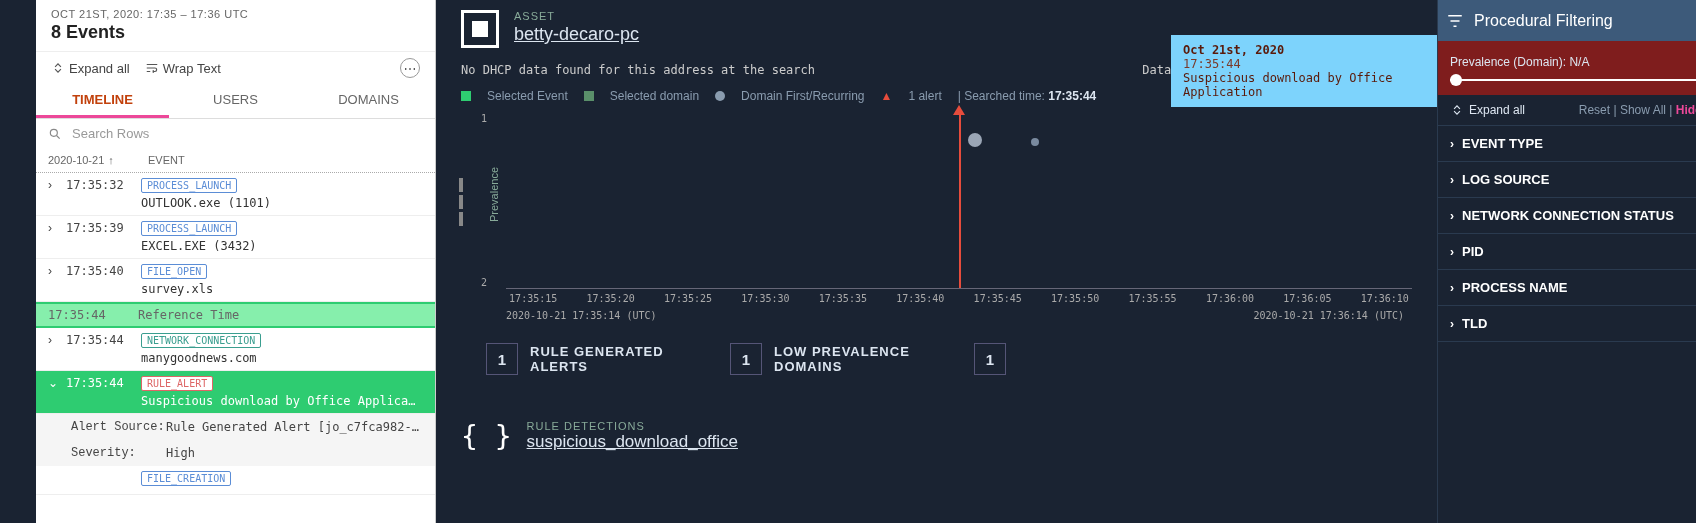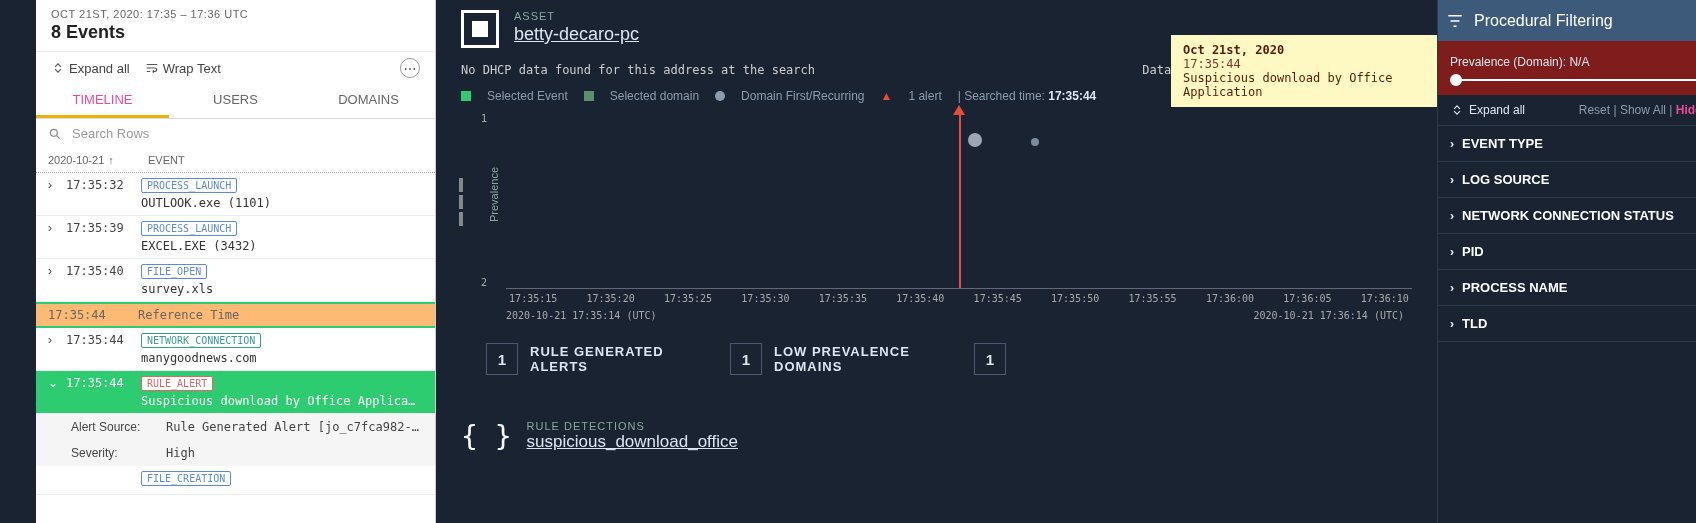--- a/index.html
+++ b/index.html
@@ -9,44 +9,44 @@
   
   .left{width:400px;background:#fff;color:#222;display:flex;flex-direction:column;border-right:1px solid #ccc;}
   .lh{padding:8px 15px;border-bottom:1px solid #eee;}
   .lh-sm{font-size:11px;color:#666;letter-spacing:.5px;}
   .lh-lg{font-size:18px;font-weight:600;margin-top:2px;}
   .tools{display:flex;align-items:center;padding:6px 15px;gap:15px;position:relative;}
   .tools span{font-size:13px;color:#444;display:flex;align-items:center;gap:4px;}
   .tools .more{margin-left:auto;width:20px;height:20px;border:1px solid #999;border-radius:50%;display:flex;align-items:center;justify-content:center;font-size:13px;cursor:pointer;}
   .tabs{display:flex;border-bottom:1px solid #ddd;}
   .tab{flex:1;text-align:center;padding:8px 0;font-size:13px;color:#666;cursor:pointer;}
-  .tab.active{color:#ec4899;font-weight:400;border-bottom:3px solid #eab308;}
+  .tab.active{color:#c2410c;font-weight:700;border-bottom:3px solid #ec4899;}
   .search-row{display:flex;align-items:center;padding:6px 12px;gap:8px;}
   .search-row input{flex:1;border:none;font-size:13px;outline:none;color:#555;}
   .search-row input::placeholder{color:#999;}
   .hdr-row{display:flex;padding:6px 12px;font-size:11px;color:#666;border-bottom:1px dotted #aaa;}
   .hdr-date{width:100px;display:flex;align-items:center;gap:4px;}
   .rows{flex:1;overflow:auto;}
   .row{display:flex;padding:5px 12px;font-size:12px;border-bottom:1px solid #eee;align-items:flex-start;}
   .row .chev{width:18px;color:#444;}
   .row .tm{width:75px;font-family:monospace;color:#444;}
   .row .ev{flex:1;}
   .tag{display:inline-block;border:1px solid;border-radius:2px;padding:1px 5px;font-size:10px;margin-bottom:3px;font-family:monospace;}
   .tag.blue{border-color:#5b8dd6;color:#5b8dd6;}
   .tag.teal{border-color:#3a9e8f;color:#3a9e8f;}
   .tag.red{border-color:#d66;color:#d66;}
   .evtxt{font-family:monospace;font-size:12px;color:#333;}
-  .refrow{border-top:2px solid #2ecc71;border-bottom:2px solid #2ecc71;background:#fdba74;padding:4px 12px;font-size:12px;}
+  .refrow{border-top:2px solid #2ecc71;border-bottom:2px solid #2ecc71;background:#86efac;padding:4px 12px;font-size:12px;}
   .refrow .tm2{font-family:monospace;color:#666;display:inline-block;width:90px;}
   .refrow .rt{font-family:monospace;color:#666;}
   .row.alert{background:#2ecc71;color:#fff;}
   .row.alert .chev,.row.alert .tm{color:#fff;}
   .row.alert .evtxt{color:#fff;}
   .det{background:#f5f5f5;padding:6px 12px 6px 35px;font-size:12px;color:#444;display:flex;}
-  .det .dl{width:95px;}
+  .det .dl{width:95px;font-family:Liberation Mono, monospace;}
   .det .dv{flex:1;font-family:monospace;overflow:hidden;text-overflow:ellipsis;white-space:nowrap;}
 
   
   .center{flex:1;padding:10px 25px;position:relative;overflow:hidden;}
   .asset-row{display:flex;gap:15px;align-items:flex-start;}
   .asset-icon{width:38px;height:38px;border:3px solid #fff;display:flex;align-items:center;justify-content:center;}
   .asset-icon div{width:16px;height:16px;background:#fff;}
   .asset-txt .al{font-size:11px;color:#8a9;letter-spacing:1px;}
   .asset-txt .an{font-size:18px;text-decoration:underline;color:#dce5f0;margin-top:2px;}
   .noline{font-family:monospace;font-size:12px;color:#ccc;margin-top:15px;}
@@ -61,21 +61,21 @@
   .handle div{background:#888;height:14px;margin-bottom:3px;width:4px;}
   .plot{position:absolute;left:25px;right:0;top:5px;bottom:35px;}
   .axis-y{position:absolute;left:0;top:0;bottom:0;width:25px;}
   .tick-y{position:absolute;left:0;font-size:10px;color:#aaa;font-family:monospace;}
   .alert-line{position:absolute;width:2px;background:#e74c3c;top:0;bottom:0;}
   .alert-tri{position:absolute;width:0;height:0;border-left:6px solid transparent;border-right:6px solid transparent;border-bottom:10px solid #e74c3c;}
   .dot{position:absolute;border-radius:50%;}
   .axis-x{position:absolute;left:25px;right:0;bottom:0;height:35px;border-top:1px solid #667;}
   .tick-x{position:absolute;font-size:10px;color:#aaa;font-family:monospace;top:4px;transform:translateX(-50%);}
   .xl{position:absolute;font-size:10px;color:#aaa;font-family:monospace;bottom:2px;}
-  .tooltip{position:absolute;background:#fef9c3;padding:8px 12px;font-family:monospace;font-size:12px;color:#5a1a0a;z-index:20;}
+  .tooltip{position:absolute;background:#7dd3fc;padding:8px 12px;font-family:monospace;font-size:12px;color:#5a1a0a;z-index:20;}
   .tooltip .tt1{font-weight:bold;}
   .tooltip .tt2{color:#7a3a2a;}
   .stats{display:flex;gap:40px;margin-top:20px;margin-left:25px;}
   .stat{display:flex;gap:12px;align-items:center;}
   .stat .sn{width:32px;height:32px;border:1px solid #557;display:flex;align-items:center;justify-content:center;font-size:15px;font-weight:bold;color:#dce5f0;}
   .stat .sl{font-size:13px;font-weight:bold;letter-spacing:1px;color:#dce5f0;max-width:160px;}
   .rule-sec{display:flex;gap:15px;margin-top:45px;align-items:flex-start;}
   .rule-icon{font-size:28px;color:#fff;font-family:monospace;}
   .rule-txt .rl{font-size:11px;color:#8a9;letter-spacing:1px;}
   .rule-txt .rn{font-size:17px;text-decoration:underline;color:#dce5f0;}

